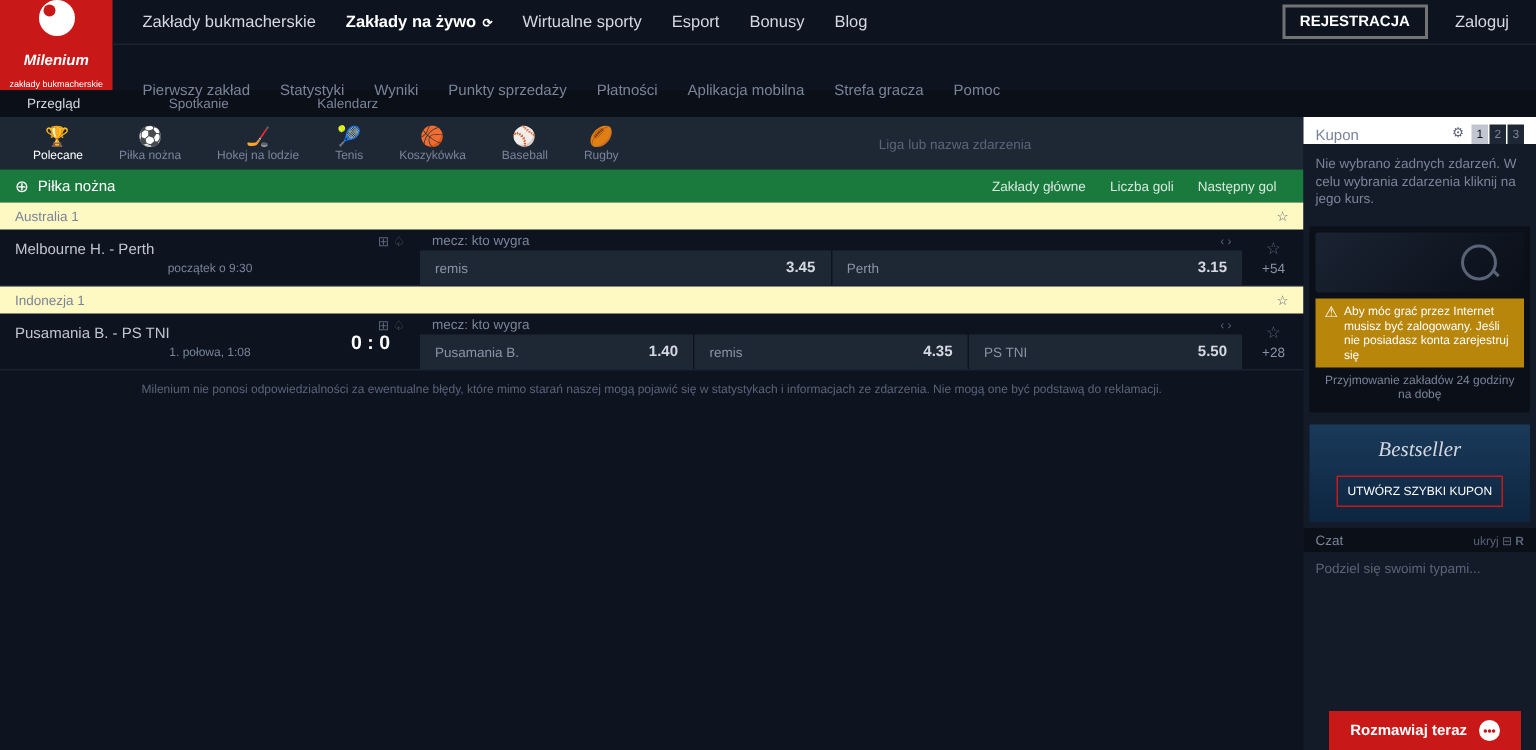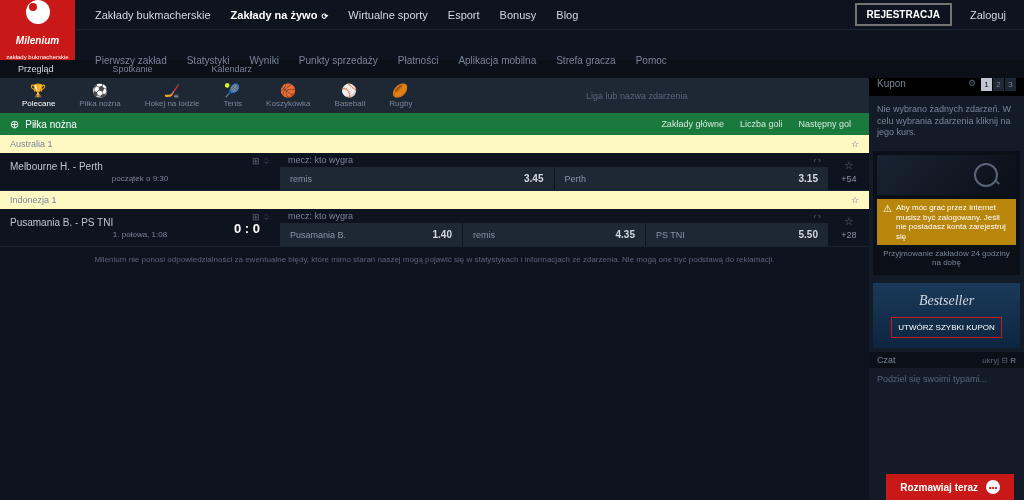--- a/index.html
+++ b/index.html
@@ -61,21 +61,21 @@
 .outcome-name { font-size: 9px; color: #8a92a5; }
 .outcome-odds { font-size: 10px; color: #d5d8e0; font-weight: bold; }
 
 .match-extra { width: 40px; display: flex; flex-direction: column; align-items: center; justify-content: center; }
 .star-btn { color: #5a6478; cursor: pointer; font-size: 11px; }
 .more-count { font-size: 9px; color: #8a92a5; cursor: pointer; margin-top: 2px; }
 
 .disclaimer { padding: 8px 20px; text-align: center; font-size: 8px; color: #5a6478; }
 
 .sidebar { width: 155px; background: #141b28; display: flex; flex-direction: column; }
-.kupon-hdr { height: 18px; background: #000000; display: flex; align-items: flex-start; padding: 0 8px; font-size: 10px; color: #7a8499; }
+.kupon-hdr { height: 18px; background: #ffffff; display: flex; align-items: flex-end; padding: 0 8px; font-size: 10px; color: #7a8499; }
 .kupon-tabs { margin-left: auto; display: flex; gap: 1px; }
 .kupon-tab { width: 11px; height: 13px; background: #1e2835; display: flex; align-items: center; justify-content: center; font-size: 8px; cursor: pointer; }
 .kupon-tab.active { background: #c0c5d0; color: #0d1420; }
 .kupon-icon { margin-right: 4px; font-size: 9px; color: #5a6478; }
 .kupon-empty { padding: 8px; font-size: 9px; color: #7a8499; line-height: 1.3; }
 
 .promo-box { margin: 4px; background: #0a0f18; padding: 4px; }
 .promo-img { width: 100%; height: 40px; background: linear-gradient(135deg, #1a2332, #0a0f18); position: relative; margin-bottom: 4px; border-radius: 2px; }
 .promo-circle { position: absolute; right: 18px; top: 8px; width: 24px; height: 24px; border: 2px solid #5a6478; border-radius: 50%; }
 .promo-circle::after { content: ''; position: absolute; width: 6px; height: 2px; background: #5a6478; right: -4px; bottom: 2px; transform: rotate(45deg); }

